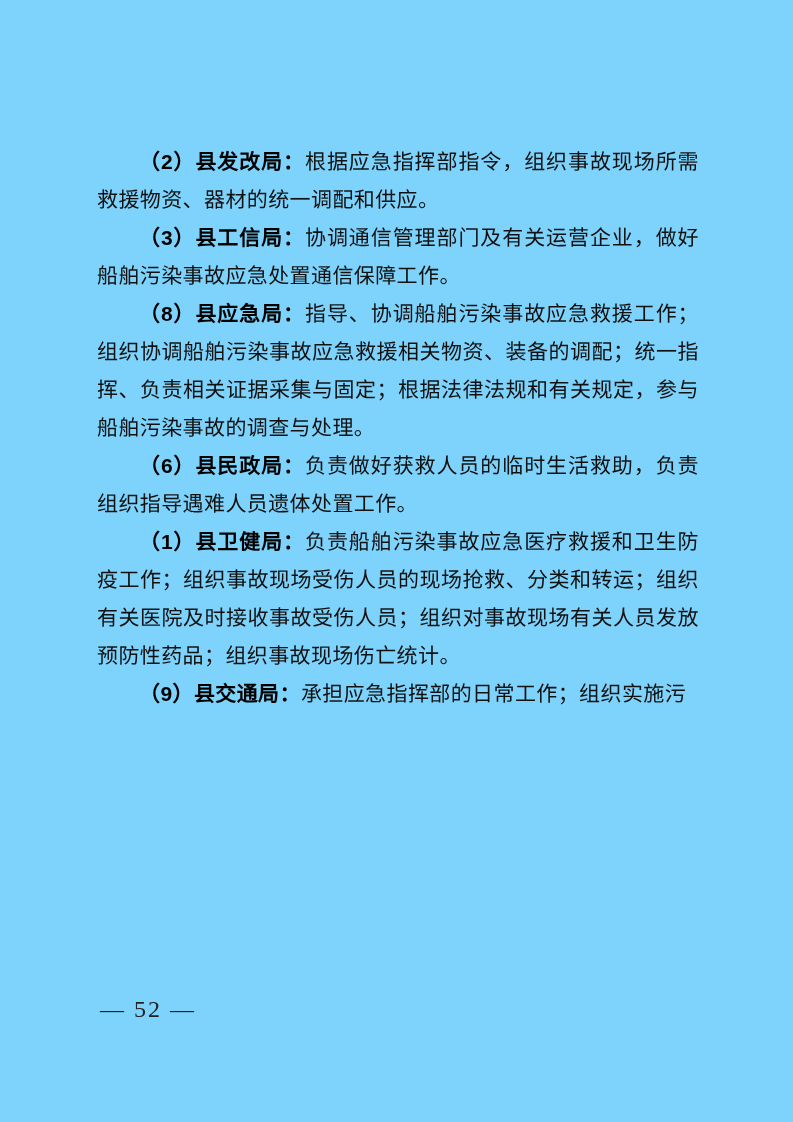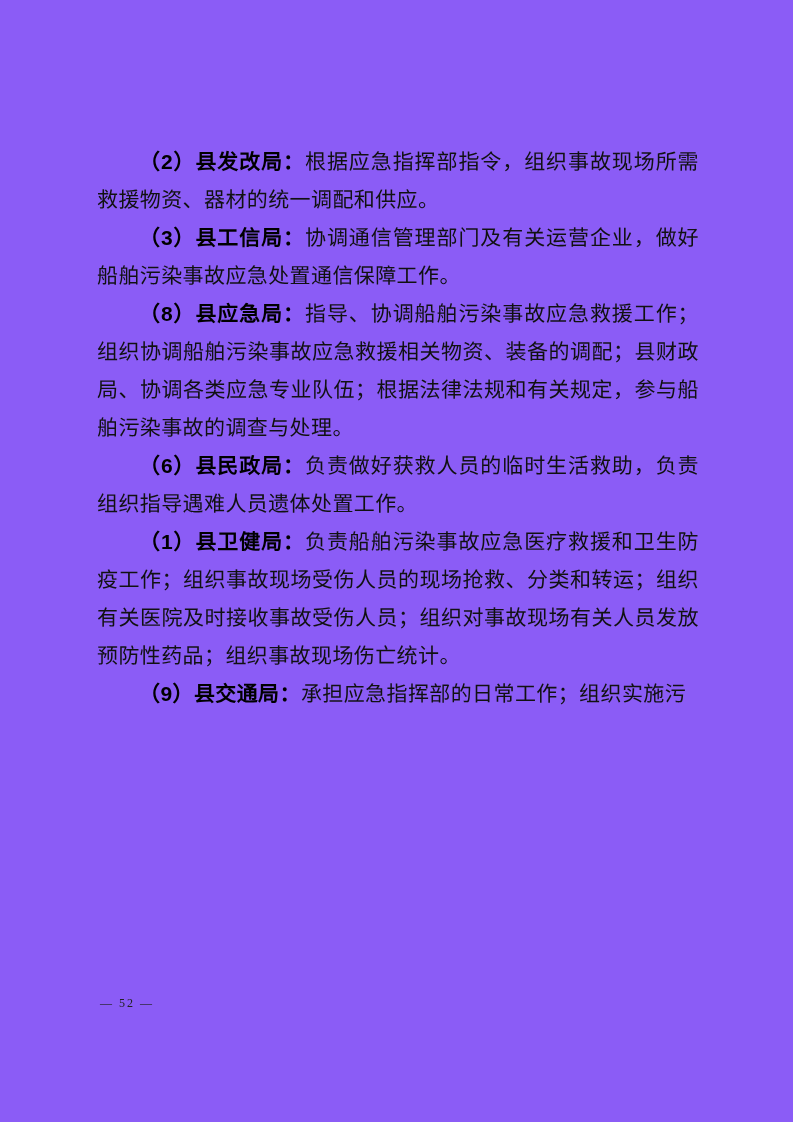--- a/index.html
+++ b/index.html
@@ -4,21 +4,21 @@
 <style>
   html, body {
     margin: 0;
     padding: 0;
     background: #ffffff;
   }
   .doc-page {
     position: relative;
     width: 793px;
     height: 1122px;
-    background: #8b5cf6;
+    background: #7dd3fc;
     overflow: hidden;
     box-sizing: border-box;
     font-family: "Liberation Serif", serif;
     color: #111111;
   }
   .doc-body {
     position: absolute;
     left: 97px;
     top: 143px;
     width: 602px;
@@ -37,38 +37,38 @@
   .dept-label {
     font-family: "Liberation Sans", sans-serif;
     font-weight: bold;
     color: #000000;
   }
   .page-footer {
     position: absolute;
     left: 100px;
     top: 996px;
     font-family: "Liberation Serif", serif;
-    font-size: 12px;
+    font-size: 24px;
     letter-spacing: 2px;
     color: #222222;
   }
 </style>
 </head>
 <body>
 
 <div class="doc-page">
 
   <div class="doc-body">
 
     <p><span class="dept-label">（2）县发改局：</span><span>根据应急指挥部指令，组织事故现场所需救援物资、器材的统一调配和供应。</span></p>
 
     <p><span class="dept-label">（3）县工信局：</span><span>协调通信管理部门及有关运营企业，做好船舶污染事故应急处置通信保障工作。</span></p>
 
 
-    <p><span class="dept-label">（8）县应急局：</span><span>指导、协调船舶污染事故应急救援工作；组织协调船舶污染事故应急救援相关物资、装备的调配；县财政局、协调各类应急专业队伍；根据法律法规和有关规定，参与船舶污染事故的调查与处理。</span></p>
+    <p><span class="dept-label">（8）县应急局：</span><span>指导、协调船舶污染事故应急救援工作；组织协调船舶污染事故应急救援相关物资、装备的调配；统一指挥、负责相关证据采集与固定；根据法律法规和有关规定，参与船舶污染事故的调查与处理。</span></p>
 
     <p><span class="dept-label">（6）县民政局：</span><span>负责做好获救人员的临时生活救助，负责组织指导遇难人员遗体处置工作。</span></p>
 
 
     <p><span class="dept-label">（1）县卫健局：</span><span>负责船舶污染事故应急医疗救援和卫生防疫工作；组织事故现场受伤人员的现场抢救、分类和转运；组织有关医院及时接收事故受伤人员；组织对事故现场有关人员发放预防性药品；组织事故现场伤亡统计。</span></p>
 
     <p><span class="dept-label">（9）县交通局：</span><span>承担应急指挥部的日常工作；组织实施污</span></p>
 
   </div>
 

